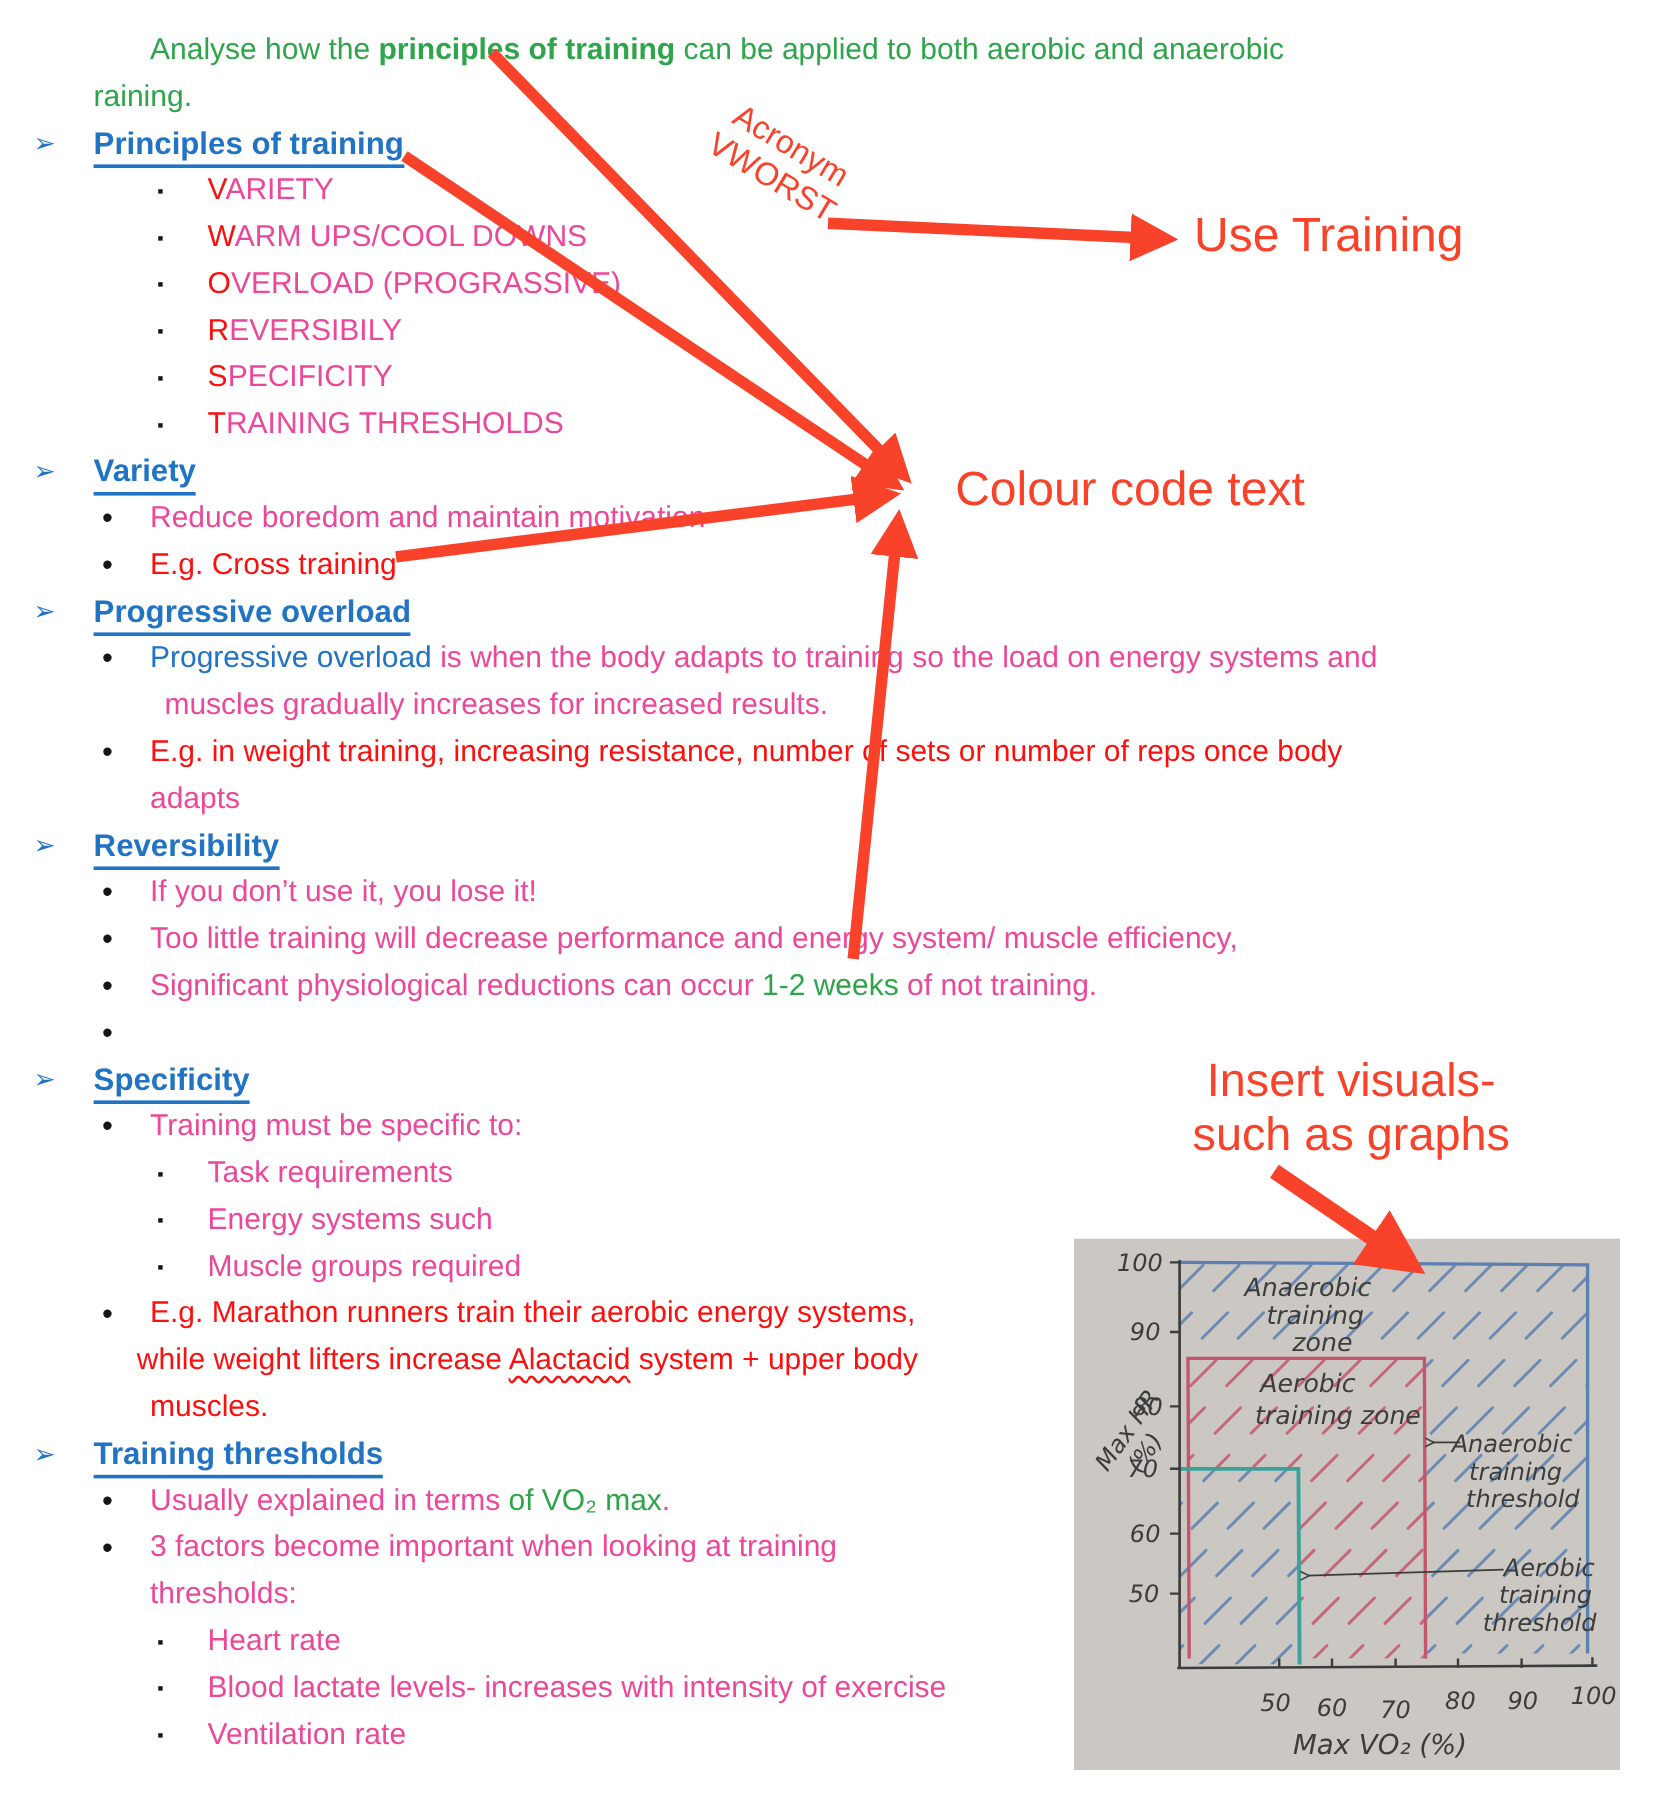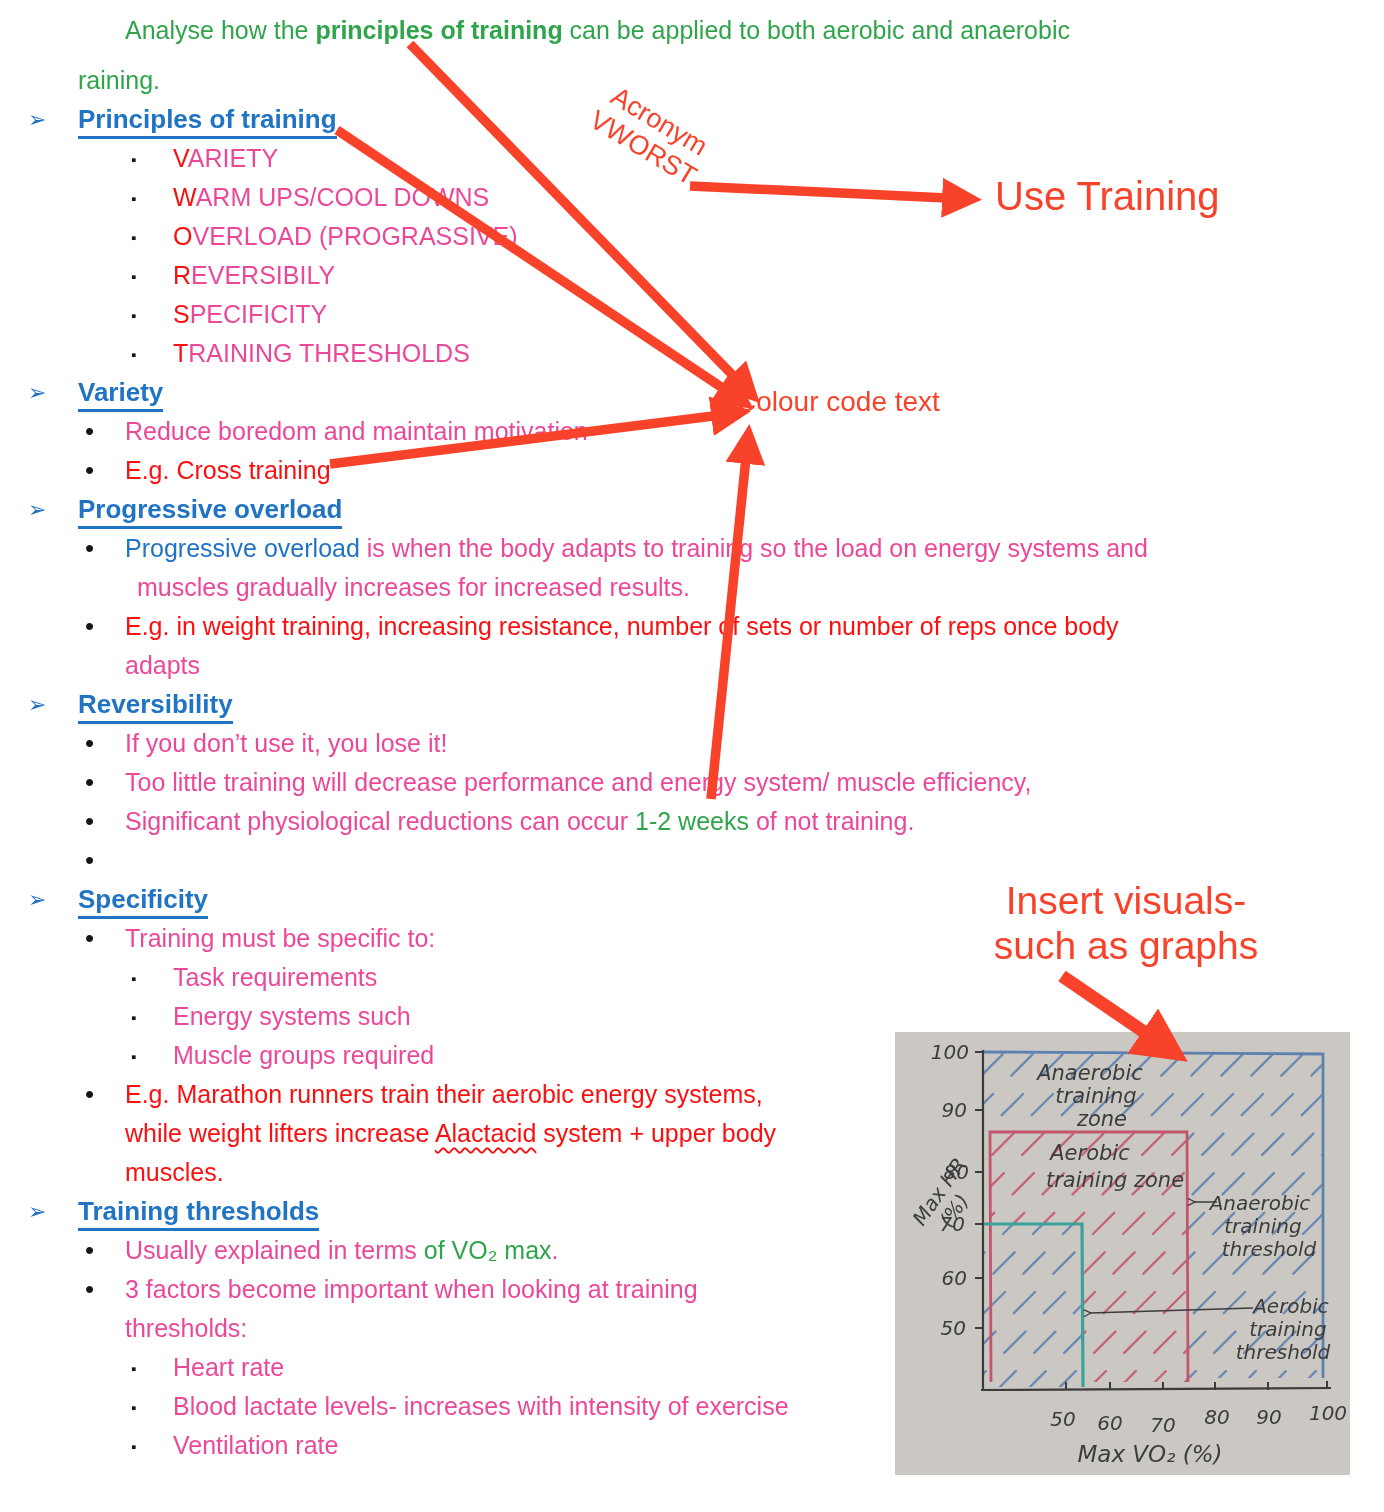--- a/index.html
+++ b/index.html
@@ -15,35 +15,35 @@
   .b{font-weight:bold}
   .w{text-decoration-line:underline;text-decoration-style:wavy;text-decoration-color:#FB0F0F;
      text-decoration-thickness:2px;text-underline-offset:5px;}
   .hwrap{display:inline-block;line-height:32px;margin-top:3px;border-bottom:3px solid #2173C4;padding-bottom:1px;}
   .hseg{font-size:26px;font-weight:bold;}
   
   .ann{position:absolute;color:#F8422A;font-weight:normal;}
   #ann-acronym{left:566px;top:104px;width:170px;text-align:center;font-size:27px;line-height:31px;
                transform:rotate(31deg);transform-origin:center center;}
   #ann-use-acronyms{left:995px;top:174px;font-size:40px;}
-  #ann-colour-code{left:736px;top:386px;font-size:28px;}
+  #ann-colour-code{left:796px;top:386px;font-size:40px;}
   #ann-insert-visuals{left:980px;top:878px;width:292px;text-align:center;font-size:39px;line-height:45px;}
   
   #overlay{position:absolute;left:0;top:0;width:1384px;height:1512px;pointer-events:none;}
   
   #graph-photo{position:absolute;left:895px;top:1032px;width:455px;height:443px;}
   .hand{font-family:"DejaVu Sans",sans-serif;font-style:italic;fill:#3C3C3C;}
 </style>
 </head>
 <body>
 
 <div id="page">
 
   <div id="doc">
-      <div class="line" style="top: 11px; left: 125px;"><span class="c-green">Analyse how the </span><span class="c-green b">principles of training</span><span class="c-green"> can be applied to both aerobic and anaerobic</span></div>
+      <div class="line" style="top: 22px; left: 125px;"><span class="c-green">Analyse how the </span><span class="c-green b">principles of training</span><span class="c-green"> can be applied to both aerobic and anaerobic</span></div>
       <div class="line" style="top: 61px; left: 78px;"><span class="c-green">raining.</span></div>
       <div class="line" style="top: 100px; left: 78px;"><span class="marker mk-arrow" style="left: -50px;">➢</span><span class="hwrap"><span class="c-blue hseg">Principles of training</span></span></div>
       <div class="line" style="top: 139px; left: 173px;"><span class="marker mk-sq" style="left: -42px;">▪</span><span class="c-red">V</span><span class="c-black">ARIETY</span></div>
       <div class="line" style="top: 178px; left: 173px;"><span class="marker mk-sq" style="left: -42px;">▪</span><span class="c-red">W</span><span class="c-black">ARM UPS/COOL DOWNS</span></div>
       <div class="line" style="top: 217px; left: 173px;"><span class="marker mk-sq" style="left: -42px;">▪</span><span class="c-red">O</span><span class="c-black">VERLOAD (PROGRASSIVE)</span></div>
       <div class="line" style="top: 256px; left: 173px;"><span class="marker mk-sq" style="left: -42px;">▪</span><span class="c-red">R</span><span class="c-black">EVERSIBILY</span></div>
       <div class="line" style="top: 295px; left: 173px;"><span class="marker mk-sq" style="left: -42px;">▪</span><span class="c-red">S</span><span class="c-black">PECIFICITY</span></div>
       <div class="line" style="top: 334px; left: 173px;"><span class="marker mk-sq" style="left: -42px;">▪</span><span class="c-red">T</span><span class="c-black">RAINING THRESHOLDS</span></div>
       <div class="line" style="top: 373px; left: 78px;"><span class="marker mk-arrow" style="left: -50px;">➢</span><span class="hwrap"><span class="c-blue hseg">Variety</span></span></div>
       <div class="line" style="top: 412px; left: 125px;"><span class="marker mk-dot" style="left: -40px;">•</span><span class="c-black">Reduce boredom and maintain motivation</span></div>
@@ -57,21 +57,21 @@
       <div class="line" style="top: 724px; left: 125px;"><span class="marker mk-dot" style="left: -40px;">•</span><span class="c-black">If you don’t use it, you lose it!</span></div>
       <div class="line" style="top: 763px; left: 125px;"><span class="marker mk-dot" style="left: -40px;">•</span><span class="c-black">Too little training will decrease performance and energy system/ muscle efficiency,</span></div>
       <div class="line" style="top: 802px; left: 125px;"><span class="marker mk-dot" style="left: -40px;">•</span><span class="c-black">Significant physiological reductions can occur </span><span class="c-green">1-2 weeks</span><span class="c-black"> of not training.</span></div>
       <div class="line" style="top: 841px; left: 125px;"><span class="marker mk-dot" style="left: -40px;">•</span></div>
       <div class="line" style="top: 880px; left: 78px;"><span class="marker mk-arrow" style="left: -50px;">➢</span><span class="hwrap"><span class="c-blue hseg">Specificity</span></span></div>
       <div class="line" style="top: 919px; left: 125px;"><span class="marker mk-dot" style="left: -40px;">•</span><span class="c-black">Training must be specific to:</span></div>
       <div class="line" style="top: 958px; left: 173px;"><span class="marker mk-sq" style="left: -42px;">▪</span><span class="c-black">Task requirements</span></div>
       <div class="line" style="top: 997px; left: 173px;"><span class="marker mk-sq" style="left: -42px;">▪</span><span class="c-black">Energy systems such</span></div>
       <div class="line" style="top: 1036px; left: 173px;"><span class="marker mk-sq" style="left: -42px;">▪</span><span class="c-black">Muscle groups required</span></div>
       <div class="line" style="top: 1075px; left: 125px;"><span class="marker mk-dot" style="left: -40px;">•</span><span class="c-red">E.g. Marathon runners train their aerobic energy systems,</span></div>
-      <div class="line" style="top: 1114px; left: 125px;"><span class="c-red">while weight lifters increase </span><span class="c-red w">Alactacid</span><span class="c-red"> system + upper body</span></div>
+      <div class="line" style="top: 1114px; left: 114px;"><span class="c-red">while weight lifters increase </span><span class="c-red w">Alactacid</span><span class="c-red"> system + upper body</span></div>
       <div class="line" style="top: 1153px; left: 125px;"><span class="c-red">muscles.</span></div>
       <div class="line" style="top: 1192px; left: 78px;"><span class="marker mk-arrow" style="left: -50px;">➢</span><span class="hwrap"><span class="c-blue hseg">Training thresholds</span></span></div>
       <div class="line" style="top: 1231px; left: 125px;"><span class="marker mk-dot" style="left: -40px;">•</span><span class="c-black">Usually explained in terms </span><span class="c-green">of VO₂ max</span><span class="c-black">.</span></div>
       <div class="line" style="top: 1270px; left: 125px;"><span class="marker mk-dot" style="left: -40px;">•</span><span class="c-black">3 factors become important when looking at training</span></div>
       <div class="line" style="top: 1309px; left: 125px;"><span class="c-black">thresholds:</span></div>
       <div class="line" style="top: 1348px; left: 173px;"><span class="marker mk-sq" style="left: -42px;">▪</span><span class="c-black">Heart rate</span></div>
       <div class="line" style="top: 1387px; left: 173px;"><span class="marker mk-sq" style="left: -42px;">▪</span><span class="c-black">Blood lactate levels- increases with intensity of exercise</span></div>
       <div class="line" style="top: 1426px; left: 173px;"><span class="marker mk-sq" style="left: -42px;">▪</span><span class="c-black">Ventilation rate</span></div>
     </div>
 

